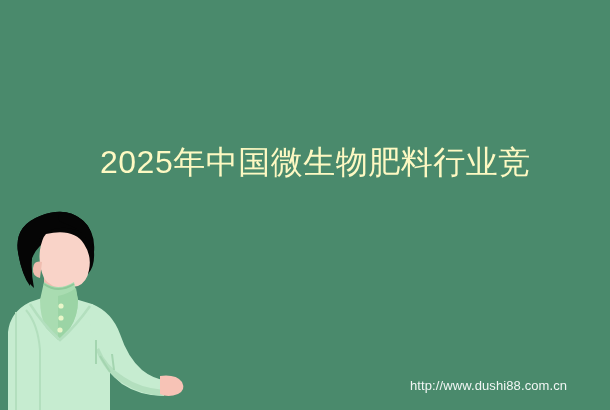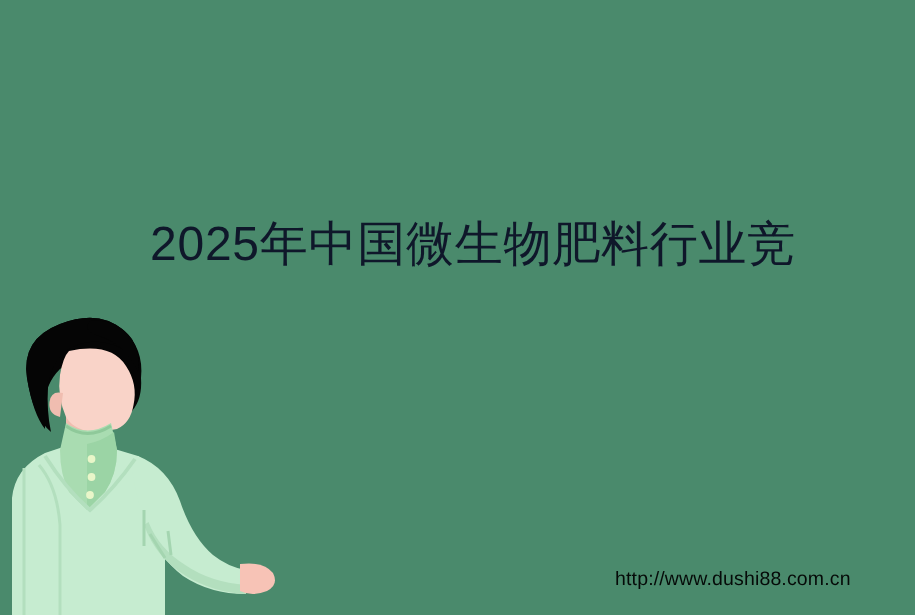--- a/index.html
+++ b/index.html
@@ -21,36 +21,36 @@
     background: #4a8a6c;
   }
   
   #title-block {
     position: absolute;
     left: 100px;
     top: 140px;
     width: 490px;
   }
   .title-line {
-    color: #0f172a;
+    color: #fef9c3;
     font-size: 32px;
     line-height: 45px;
     letter-spacing: 0.5px;
     white-space: nowrap;
     font-weight: 400;
   }
   #title-line-2 {
     padding-left: 3px;
   }
   
   #watermark {
     position: absolute;
     left: 410px;
     top: 378px;
-    color: #000000;
+    color: #ffffff;
     font-size: 13px;
     line-height: 16px;
     letter-spacing: 0.1px;
     white-space: nowrap;
     opacity: 0.92;
   }
   
   #person {
     position: absolute;
     left: 0;

